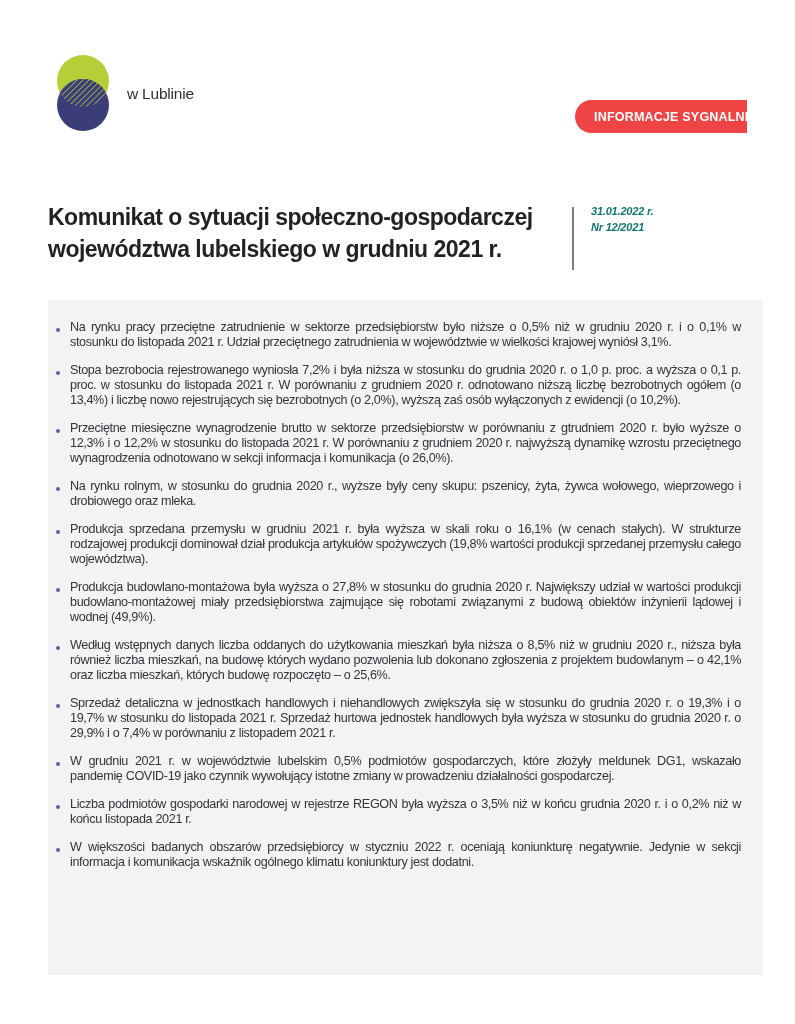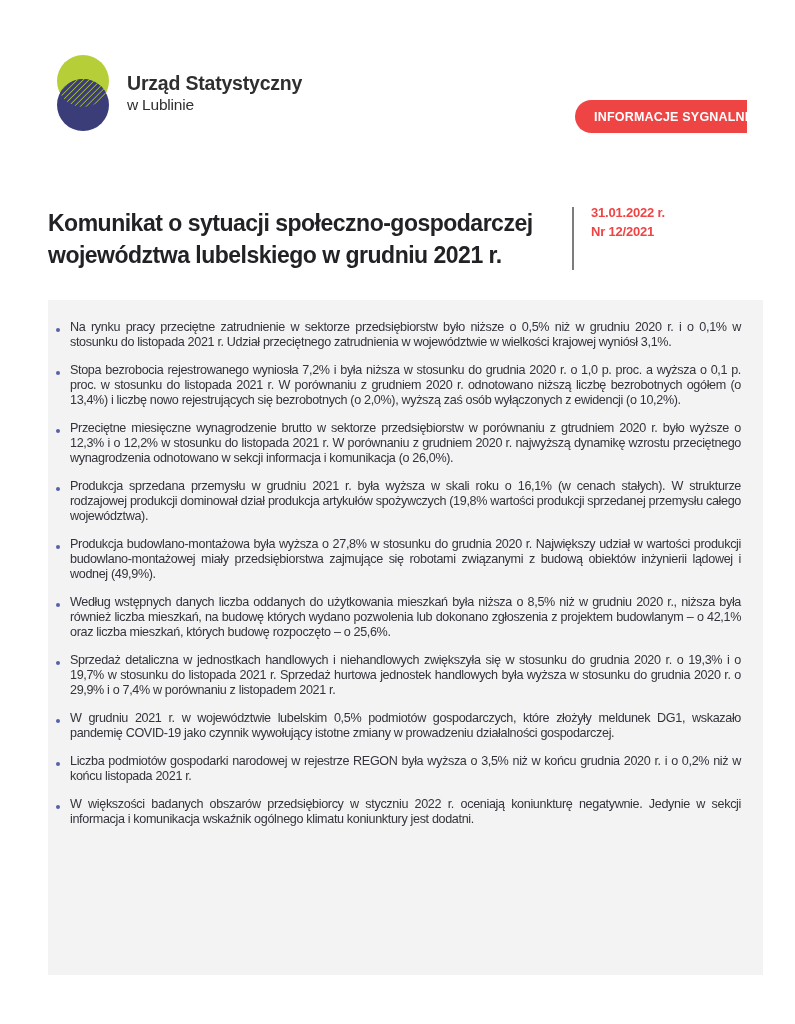--- a/index.html
+++ b/index.html
@@ -64,36 +64,36 @@
   .doc-title {
     position: absolute;
     top: 2px;
     left: 0;
     width: 515px;
     font-size: 23px;
     font-weight: 700;
     color: #222226;
     letter-spacing: -0.5px;
     line-height: 1.38;
-    margin-top: 6px;
   }
   .title-divider {
     position: absolute;
     left: 524px;
     top: 7px;
     width: 2px;
     height: 63px;
     background: #7d7d7d;
   }
   .title-meta { position: absolute; left: 543px; top: 5px; }
   .pub-date, .issue-no {
-    font-size: 13px;
+    font-size: 11px;
     font-weight: 700;
-    color: #ef4444;
+    color: #0f766e;
     letter-spacing: -0.2px;
+    font-style: italic;
   }
   .issue-no { margin-top: 4px; }
 
   
   .summary-box {
     position: absolute;
     top: 300px;
     left: 48px;
     width: 715px;
     min-height: 675px;
@@ -137,21 +137,20 @@
             <circle cx="28" cy="27" r="26"></circle>
           </clipPath>
       </defs>
       <circle cx="28" cy="27" r="26" fill="#b6ce38"></circle>
       <circle cx="28" cy="51" r="26" fill="#3b3d78"></circle>
       <g clip-path="url(#topCircleClip)">
         <circle cx="28" cy="51" r="26" fill="url(#hatch)"></circle>
       </g>
     </svg>
     <div class="org">
-      <div class="org-name">Urząd Statystyczny</div>
       <div class="org-loc">w Lublinie</div>
     </div>
   </div>
 
   <div class="badge">
     <span>INFORMACJE SYGNALNE</span>
   </div>
 
   <section class="title-row">
     <h1 class="doc-title"><span>Komunikat o sytuacji społeczno-gospodarczej</span><br><span>województwa lubelskiego w grudniu 2021 r.</span></h1>
@@ -173,20 +172,24 @@
         <li>
           <span class="bullet-dot"></span>
           <span class="bullet-text">Stopa bezrobocia rejestrowanego wyniosła 7,2% i była niższa w stosunku do grudnia 2020 r. o 1,0 p. proc. a wyższa o 0,1 p. proc. w stosunku do listopada 2021 r. W porównaniu z grudniem 2020 r. odnotowano niższą liczbę bezrobotnych ogółem (o 13,4%) i liczbę nowo rejestrujących się bezrobotnych (o 2,0%), wyższą zaś osób wyłączonych z ewidencji (o 10,2%).</span>
         </li>
 
         <li>
           <span class="bullet-dot"></span>
           <span class="bullet-text">Przeciętne miesięczne wynagrodzenie brutto w sektorze przedsiębiorstw w porównaniu z gtrudniem 2020 r. było wyższe o 12,3% i o 12,2% w stosunku do listopada 2021 r. W porównaniu z grudniem 2020 r. najwyższą dynamikę wzrostu przeciętnego wynagrodzenia odnotowano w sekcji informacja i komunikacja (o 26,0%).</span>
         </li>
 
+        <li>
+          <span class="bullet-dot"></span>
+          <span class="bullet-text">Na rynku rolnym, w stosunku do grudnia 2020 r., wyższe były ceny skupu: pszenicy, żyta, żywca wołowego, wieprzowego i drobiowego oraz mleka.</span>
+        </li>
 
         <li>
           <span class="bullet-dot"></span>
           <span class="bullet-text">Produkcja sprzedana przemysłu w grudniu 2021 r. była wyższa w skali roku o 16,1% (w cenach stałych). W strukturze rodzajowej produkcji dominował dział produkcja artykułów spożywczych (19,8% wartości produkcji sprzedanej przemysłu całego województwa).</span>
         </li>
 
         <li>
           <span class="bullet-dot"></span>
           <span class="bullet-text">Produkcja budowlano-montażowa była wyższa o 27,8% w stosunku do grudnia 2020 r. Największy udział w wartości produkcji budowlano-montażowej miały przedsiębiorstwa zajmujące się robotami związanymi z budową obiektów inżynierii lądowej i wodnej (49,9%).</span>
         </li>

